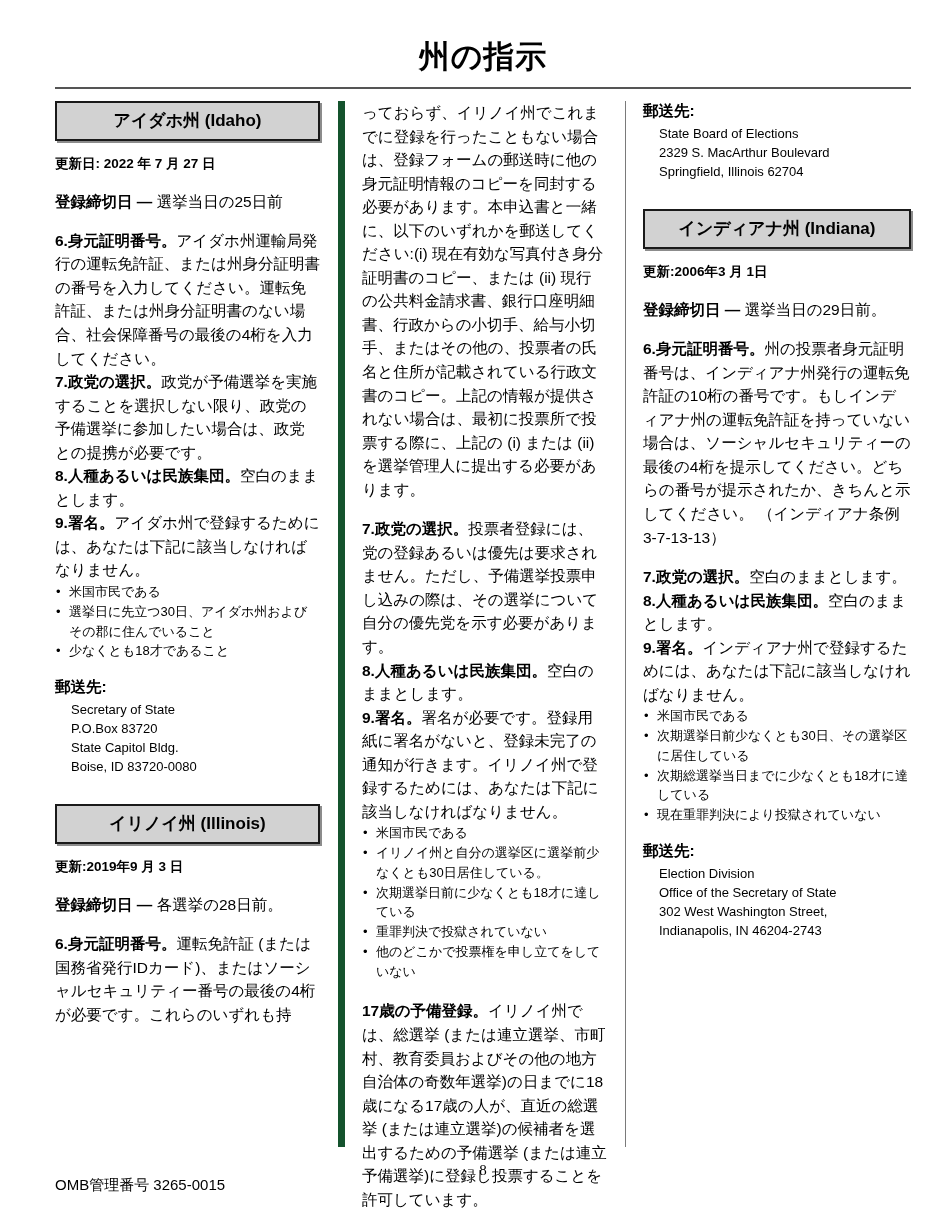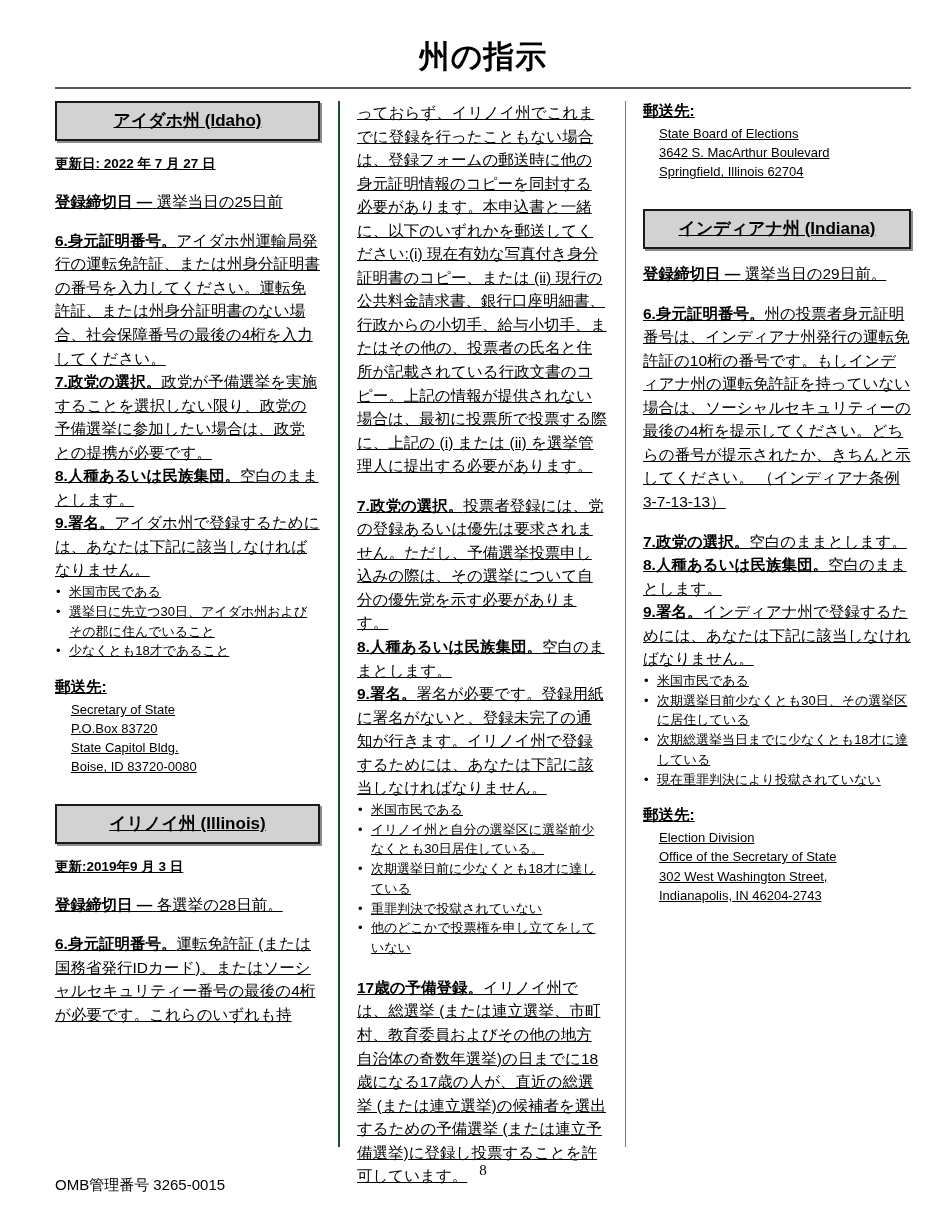--- a/index.html
+++ b/index.html
@@ -46,29 +46,28 @@
 
   
   .columns {
     position: absolute;
     left: 47px;
     top: 99px;
     width: 856px;
     height: 1046px;
     display: flex;
     gap: 0;
-    text-decoration: underline;
   }
   .col {
     position: relative;
     box-sizing: border-box;
   }
   .col-1 { width: 283px; padding-right: 18px; }
   .col-2 { width: 287px; padding-left: 17px; padding-right: 18px;
-           border-left: 2px solid #14532d; }
+           border-left: 7px solid #14532d; }
   .col-3 { width: 286px; padding-left: 17px;
            border-left: 1px solid #7a7a7a; }
 
   
   .state-box {
     box-sizing: border-box;
     width: 100%;
     background: #d2d2d2;
     border: 2px solid #1a1a1a;
     box-shadow: 2px 2px 0 #8c8c8c;
@@ -221,27 +220,28 @@
       <div class="spacer-md"></div>
 
       <p class="body"><b>17歳の予備登録。</b><span>イリノイ州では、総選挙 (または連立選挙、市町村、教育委員およびその他の地方自治体の奇数年選挙)の日までに18歳になる17歳の人が、直近の総選挙 (または連立選挙)の候補者を選出するための予備選挙 (または連立予備選挙)に登録し投票することを許可しています。</span></p>
     </div>
 
     <div class="col col-3">
 
       <div class="mail-label" style="margin-top:0">郵送先:</div>
       <div class="mail-addr">
         <div>State Board of Elections</div>
-        <div>3642 S. MacArthur Boulevard</div>
+        <div>2329 S. MacArthur Boulevard</div>
         <div>Springfield, Illinois 62704</div>
       </div>
 
       <div class="spacer-sm"></div>
 
       <div class="state-box">インディアナ州 (Indiana)</div>
+      <div class="upd">更新:2006年3 月 1日</div>
       <div class="deadline">
         <b>登録締切日 —</b>
         <span>選挙当日の29日前。</span>
       </div>
 
       <p class="body gap-bot"><b>6.身元証明番号。</b><span>州の投票者身元証明番号は、インディアナ州発行の運転免許証の10桁の番号です。もしインディアナ州の運転免許証を持っていない場合は、ソーシャルセキュリティーの最後の4桁を提示してください。どちらの番号が提示されたか、きちんと示してください。 （インディアナ条例3-7-13-13）</span></p>
       <p class="body"><b>7.政党の選択。</b><span>空白のままとします。</span></p>
       <p class="body"><b>8.人種あるいは民族集団。</b><span>空白のままとします。</span></p>
       <p class="body"><b>9.署名。</b><span>インディアナ州で登録するためには、あなたは下記に該当しなければなりません。</span></p>
 

